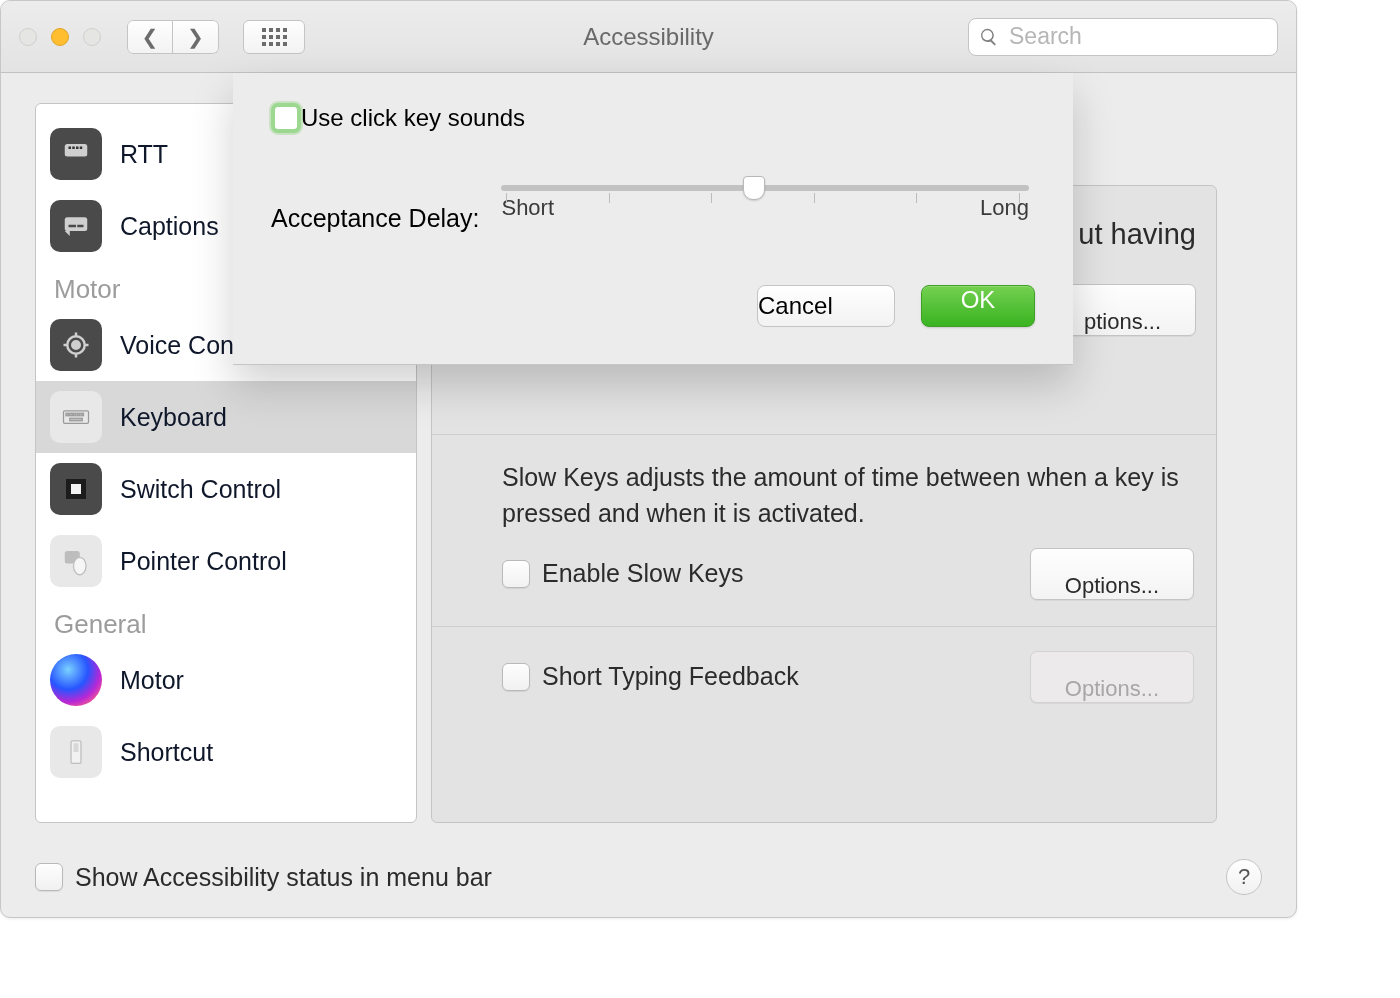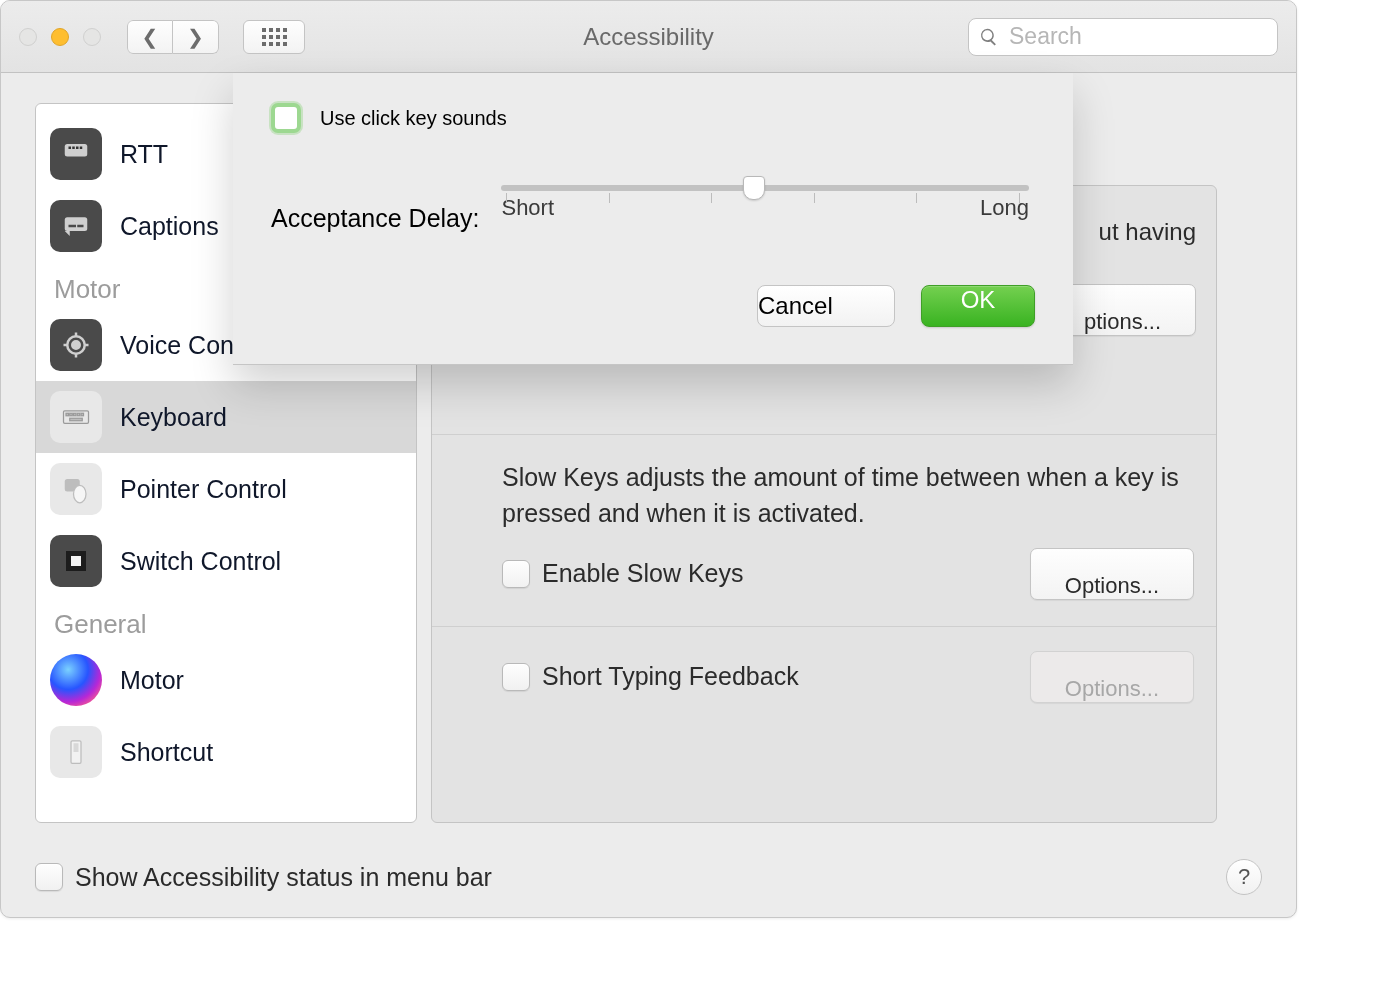--- a/index.html
+++ b/index.html
@@ -62,39 +62,39 @@
   .side-icon { width:52px; height:52px; border-radius:10px; display:flex; align-items:center; justify-content:center; background:#4a4a4a; }
   .side-icon.light { background:#e8e8e8; }
   .side-section { padding:12px 12px 4px 18px; font-size:26px; color:#9c9c9c; }
 
   .main-panel {
     position:absolute; left:430px; top:112px; width:786px; height:638px;
     background:#e3e3e3; border:1px solid #c4c4c4; border-radius:6px;
     padding: 18px 22px 0 70px;
     font-size:24px; color:#2b2b2b;
   }
-  .desc-partial { position:absolute; right:20px; top:32px; font-size:24px; color:#2b2b2b; text-align:left;}
+  .desc-partial { position:absolute; right:20px; top:32px; font-size:29px; color:#2b2b2b; text-align:left;}
   .section-block { margin-top:230px; }
   .section-desc { font-size:25px; line-height:1.45; color:#2b2b2b; margin-bottom:16px;}
   .row-ctl { display:flex; align-items:center; justify-content:space-between; margin-top:4px;}
   .chk { width:28px; height:28px; border:1px solid #b9b9b9; border-radius:6px; background:linear-gradient(#fefefe,#f1f1f1); box-shadow: inset 0 1px 0 #fff, 0 1px 1px rgba(0,0,0,0.08); flex:none; margin-right:12px;}
   .chk-row { display:flex; align-items:center; font-size:25px; color:#2b2b2b;}
   .btn { height:52px; padding:0 34px; border:1px solid #c4c4c4; border-radius:7px; background:linear-gradient(#fefefe,#f3f3f3); font-size:22px; color:#2b2b2b; display:inline-flex; align-items:flex-end; justify-content:center; box-shadow:0 1px 1px rgba(0,0,0,0.06);}
   .btn.disabled { color:#a7a7a7; border-color:#d2d2d2; background:#eceaea;}
   .hr { height:1px; background:#cfcfcf; margin:26px -22px 24px -70px;}
 
   
   .sheet {
     position:absolute; left:232px; top:72px; width:840px; height:292px;
     background:#ececec; border-bottom:1px solid #c5c5c5;
     box-shadow: 0 20px 40px rgba(0,0,0,0.18);
     padding: 30px 38px 24px 38px;
     z-index: 50;
   }
-  .sheet-chk-row { display:flex; align-items:center; gap:19px; font-size:20px;}
+  .sheet-chk-row { display:flex; align-items:center; gap:0; font-size:24px;}
   .focus-chk { width:30px; height:30px; border:4px solid #9dd891; border-radius:7px; background:#fff; box-shadow:0 0 0 2px rgba(157,216,145,.45); }
   .slider-row { display:flex; align-items:center; gap:16px; margin-top:52px;justify-content:center; }
   .slider-label { font-size:25px; }
   .slider-wrap { flex:1; position:relative; padding:0 6px 30px 6px;}
   .slider-track { height:6px; background:#c2c2c2; border-radius:3px; position:relative; top:0;}
   .tick { position:absolute; top:8px; width:1px; height:10px; background:#bcbcbc;}
   .slider-thumb { position:absolute; top:-9px; width:22px; height:24px; background:#fff; border:1px solid #b8b8b8; border-radius:4px 4px 10px 10px; box-shadow:0 1px 2px rgba(0,0,0,.15);}
   .range-labels { display:flex; justify-content:space-between; font-size:22px; color:#3a3a3a; margin-top:4px;}
   .sheet-buttons { display:flex; gap:26px; justify-content:flex-end; margin-top:34px;}
   .btn-default { width:138px; height:42px; border:1px solid #c4c4c4; border-radius:8px; background:linear-gradient(#fff,#f2f2f2); font-size:24px; display:flex; align-items:center; }
@@ -196,36 +196,36 @@
               <rect x="7" y="9" width="2" height="2" fill="#bdbdbd"></rect>
               <rect x="10" y="9" width="2" height="2" fill="#bdbdbd"></rect>
               <rect x="13" y="9" width="2" height="2" fill="#bdbdbd"></rect>
               <rect x="16" y="9" width="2" height="2" fill="#bdbdbd"></rect>
               <rect x="7" y="13" width="10" height="2" fill="#bdbdbd"></rect>
             </svg>
         </div>
         <span>Keyboard</span>
       </div>
       <div class="side-item">
+        <div class="side-icon">
+          <svg class="icon-svg" viewBox="0 0 24 24">
+              <rect x="4" y="4" width="16" height="16" fill="#1c1c1c"></rect>
+              <rect x="8" y="8" width="8" height="8" fill="#f2f2f2"></rect>
+            </svg>
+        </div>
+        <span>Switch Control</span>
+      </div>
+      <div class="side-item">
         <div class="side-icon light">
           <svg class="icon-svg" viewBox="0 0 24 24">
               <rect x="3" y="4" width="12" height="10" rx="2" fill="#bdbdbd"></rect>
               <ellipse cx="15" cy="16" rx="5" ry="7" fill="#f6f6f6" stroke="#bdbdbd"></ellipse>
             </svg>
         </div>
         <span>Pointer Control</span>
-      </div>
-      <div class="side-item">
-        <div class="side-icon">
-          <svg class="icon-svg" viewBox="0 0 24 24">
-              <rect x="4" y="4" width="16" height="16" fill="#1c1c1c"></rect>
-              <rect x="8" y="8" width="8" height="8" fill="#f2f2f2"></rect>
-            </svg>
-        </div>
-        <span>Switch Control</span>
       </div>
       <div class="side-section">General</div>
       <div class="side-item">
         <div class="siri-ball"></div>
         <span>Motor</span>
       </div>
       <div class="side-item">
         <div class="side-icon light">
           <svg class="icon-svg" viewBox="0 0 24 24">
               <rect x="8" y="3" width="8" height="18" rx="1" fill="#f2f2f2" stroke="#bdbdbd"></rect>

